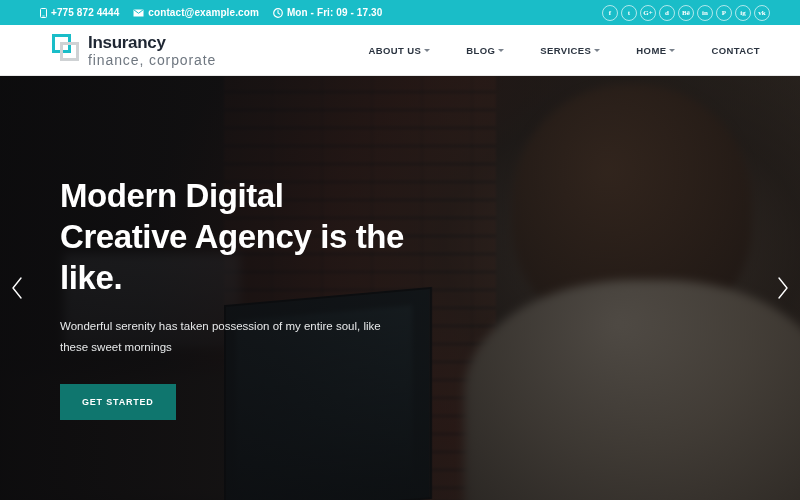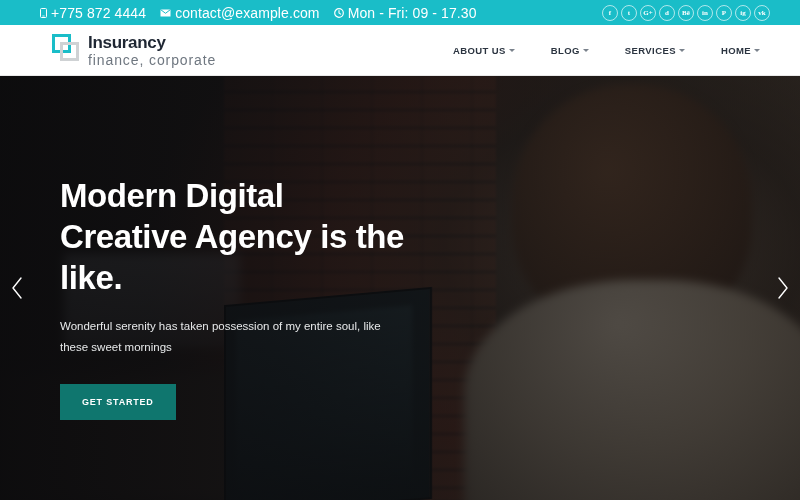--- a/index.html
+++ b/index.html
@@ -18,22 +18,22 @@
     display: flex;
     align-items: center;
     padding: 0 12px 0 40px;
     position: relative;
     z-index: 30;
   }
   .topbar-left { display: flex; align-items: center; gap: 14px; }
   .tb-item {
     display: flex; align-items: center; gap: 4px;
     color: #ffffff;
-    font-size: 14px;
-    font-weight: normal;
+    font-size: 10px;
+    font-weight: bold;
     letter-spacing: .1px;
     white-space: nowrap;
   }
   .tb-item svg { display: block; }
   .topbar-right {
     margin-left: auto;
     display: flex; align-items: center; gap: 3px;
     padding-right: 18px;
   }
   .soc {
@@ -344,20 +344,23 @@
     <div class="nav-item">
       <span>SERVICES</span>
       <span class="caret"></span>
     </div>
 
     <div class="nav-item">
       <span>HOME</span>
       <span class="caret"></span>
     </div>
 
+    <div class="nav-item">
+      <span>CONTACT</span>
+    </div>
 
   </nav>
 </div>
 
 <div class="hero">
 
   <div class="hero-photo">
     <div class="bg-base"></div>
     <div class="bricks"></div>
     <div class="light-panel"></div>

